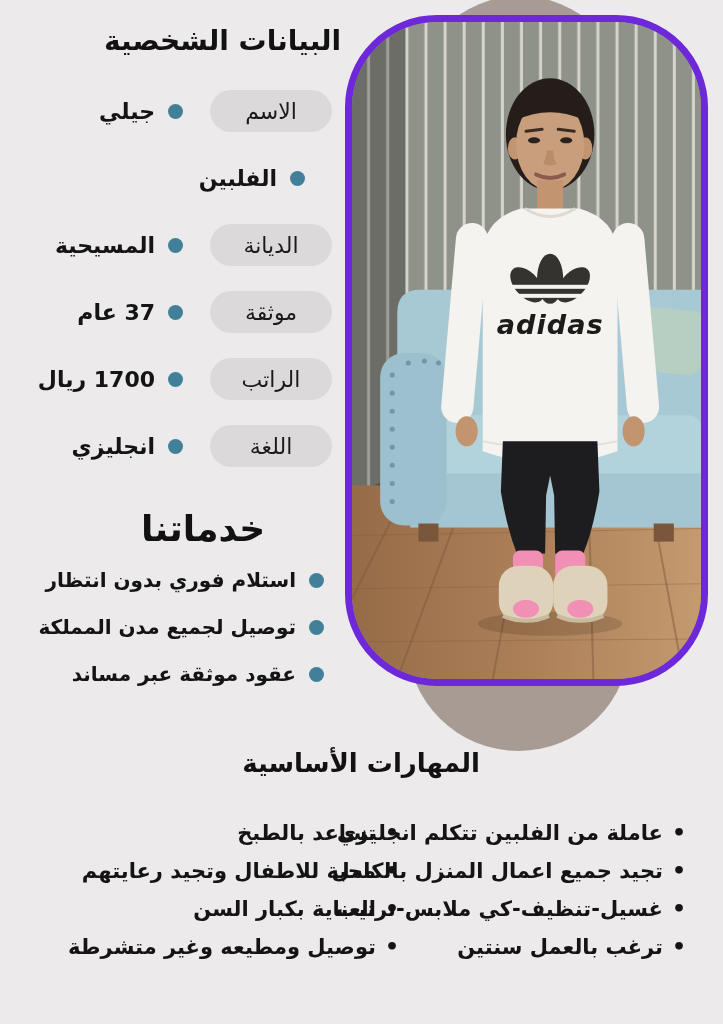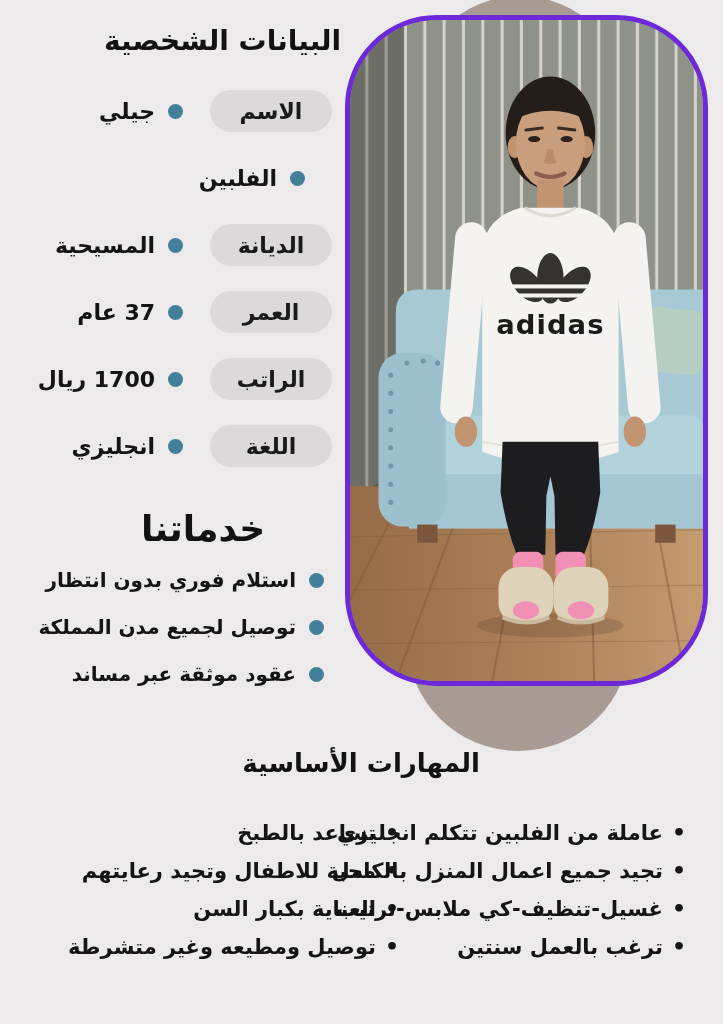--- a/index.html
+++ b/index.html
@@ -7,33 +7,33 @@
     position:relative;width:723px;height:1024px;background:#ECEAEA;overflow:hidden;
     font-family:"DejaVu Sans",sans-serif;color:#141414;
   }
   
   .taupe{position:absolute;background:#A89B94;border-radius:50%;z-index:1;}
   .taupe-top{left:413px;top:-4px;width:214px;height:214px;}
   .taupe-bottom{left:407px;top:528px;width:223px;height:223px;}
   
   .photo-frame{
     position:absolute;left:345px;top:15px;width:363px;height:671px;box-sizing:border-box;
-    border:5px solid #6d28d9;border-radius:92px;overflow:hidden;background:#8F9289;z-index:2;
+    border:7px solid #6d28d9;border-radius:92px;overflow:hidden;background:#8F9289;z-index:2;font-style:italic;
   }
   .photo-frame svg{display:block;width:100%;height:100%;}
   
   .layer{position:absolute;z-index:3;}
   .sec-title{font-weight:bold;color:#121212;white-space:nowrap;}
   .personal-title{left:80px;top:24px;width:235px;text-align:right;font-size:28px;margin-left:24px;}
   .fields{right:391px;top:90px;display:flex;flex-direction:column;direction:rtl;}
   .field-row{display:flex;align-items:center;height:42px;margin-bottom:25px;direction:rtl;}
   .pill{
     width:122px;height:42px;border-radius:21px;background:#DBD9D9;flex:0 0 auto;
     display:flex;align-items:center;justify-content:center;
-    font-size:22px;font-weight:bold;color:#1a1a1a;
+    font-size:22px;font-weight:normal;color:#1a1a1a;
   }
   .dot{width:15px;height:15px;border-radius:50%;background:#42809A;flex:0 0 auto;
        margin-right:27px;margin-left:13px;}
   .field-value{font-size:22px;font-weight:bold;white-space:nowrap;}
   .services-title{left:141px;top:508px;font-size:36px;}
   .services{right:399px;top:568px;display:flex;flex-direction:column;align-items:flex-start;direction:rtl;}
   .service-row{display:flex;align-items:center;direction:rtl;margin-bottom:23px;}
   .service-row .dot{margin:0;margin-left:13px;}
   .service-text{font-size:20px;font-weight:bold;white-space:nowrap;}
   .skills-title{left:161px;top:748px;width:400px;text-align:center;font-size:26px;}
@@ -195,21 +195,21 @@
     </div>
     <div class="field-row">
       <div class="pill">
           <span>الديانة</span>
         </div>
       <span class="dot"></span>
       <span class="field-value">المسيحية</span>
     </div>
     <div class="field-row">
       <div class="pill">
-          <span>العمر</span>
+          <span>موثقة</span>
         </div>
       <span class="dot"></span>
       <span class="field-value">37 عام</span>
     </div>
     <div class="field-row">
       <div class="pill">
           <span>الراتب</span>
         </div>
       <span class="dot"></span>
       <span class="field-value">1700 ريال</span>

